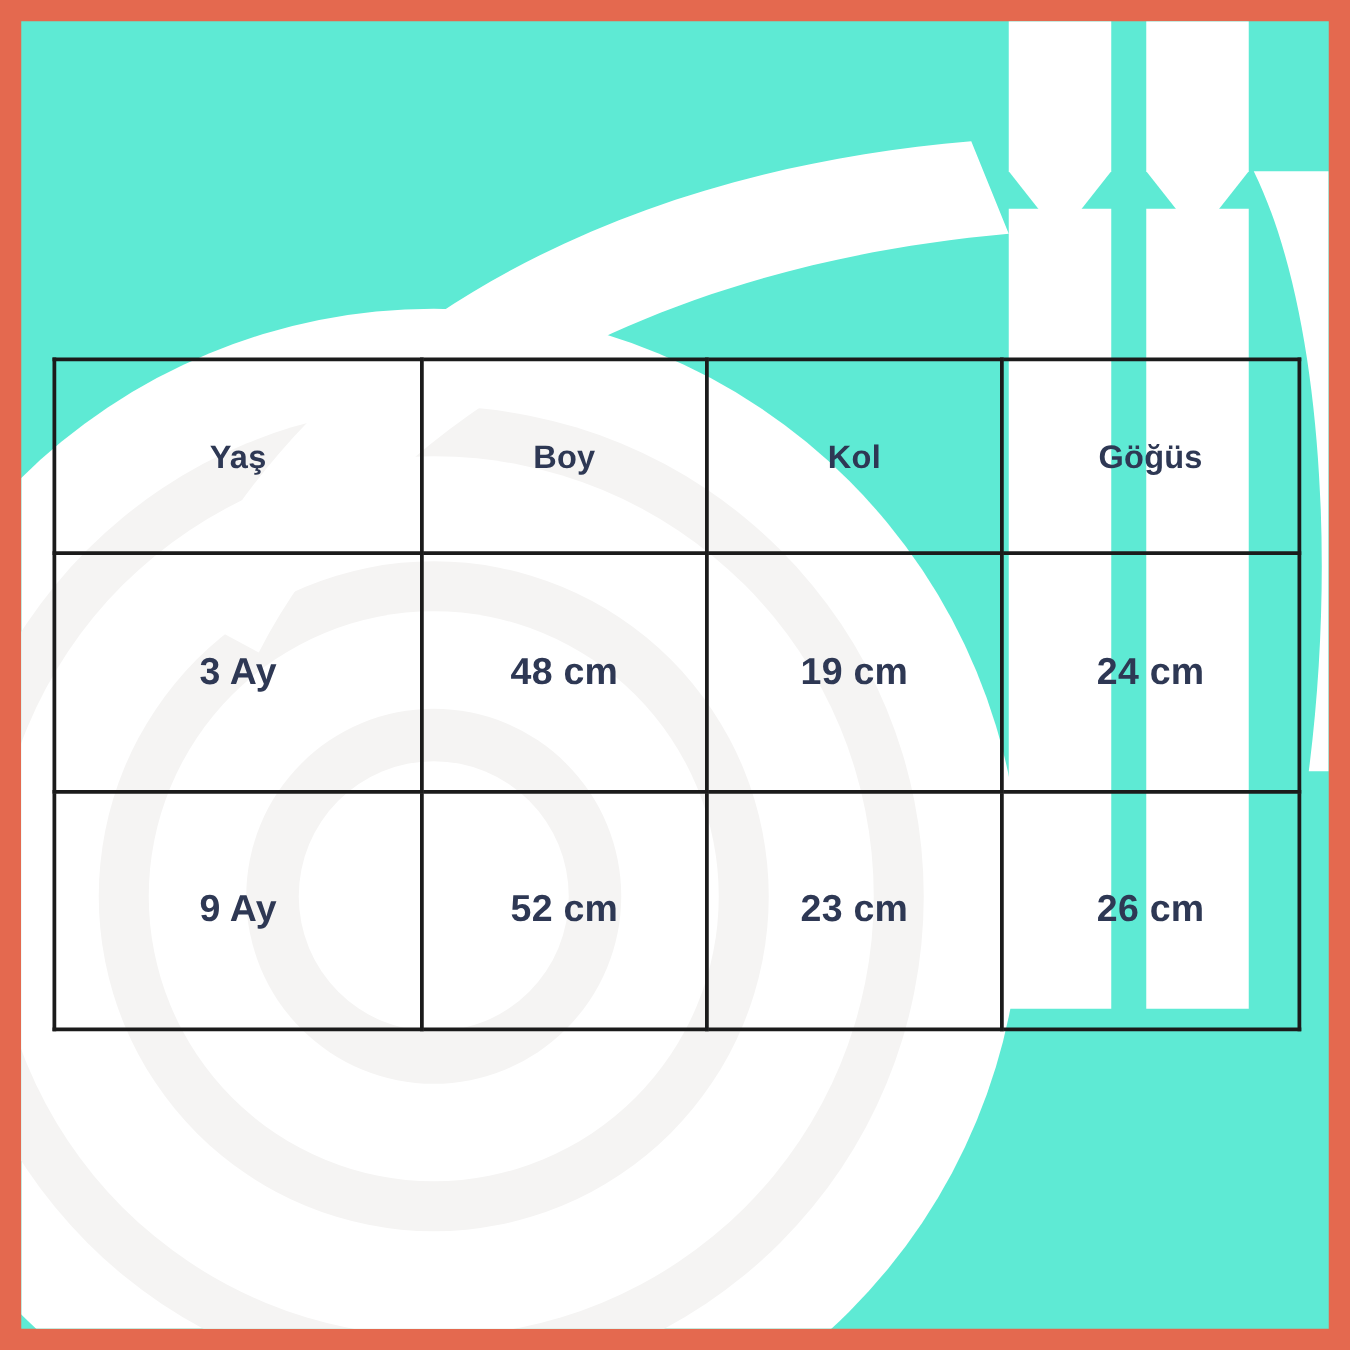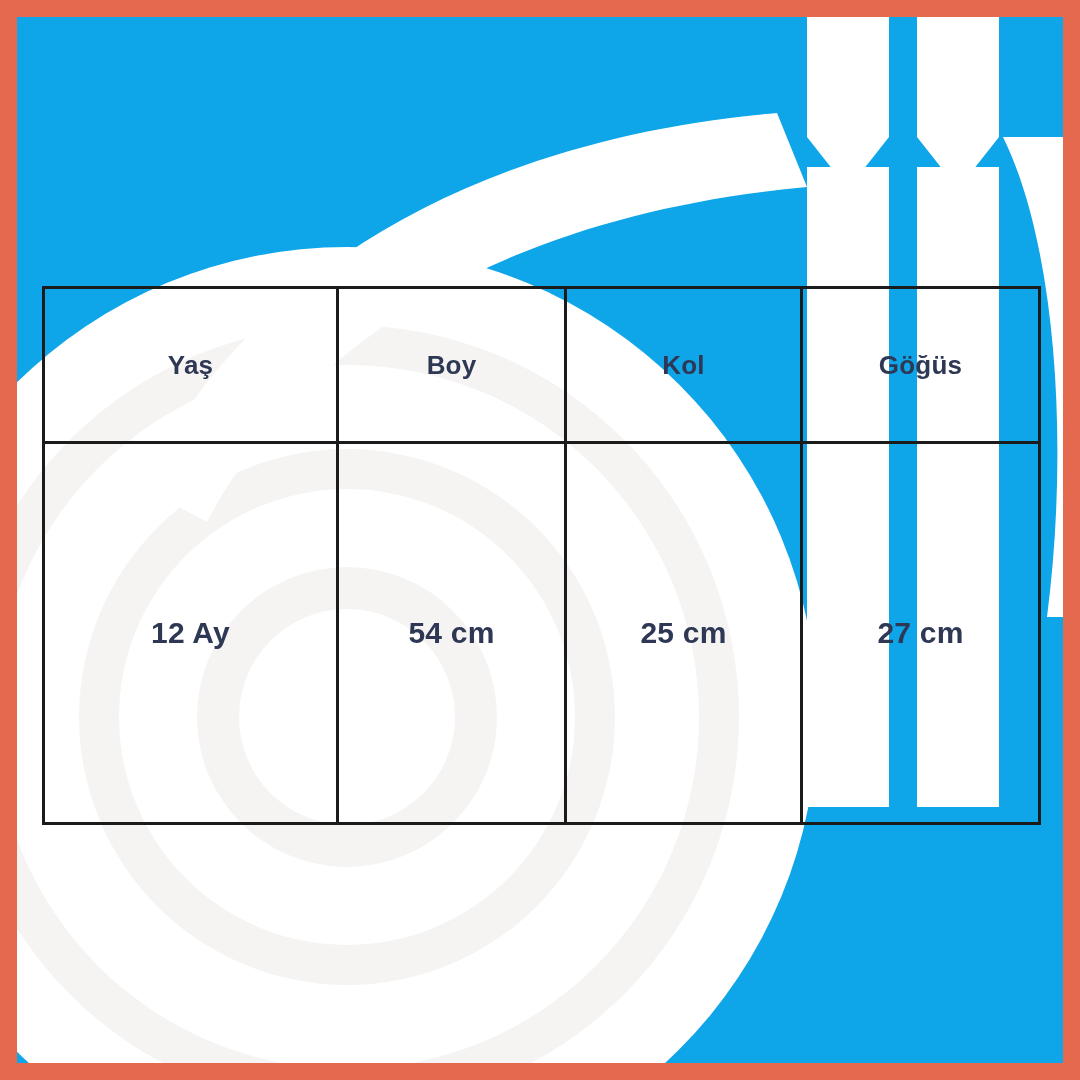--- a/index.html
+++ b/index.html
@@ -19,21 +19,21 @@
     box-sizing: border-box;
   }
 
   
   #page {
     position: absolute;
     left: 17px;
     top: 17px;
     right: 17px;
     bottom: 17px;
-    background: #0ea5e9;
+    background: #5eead4;
     overflow: hidden;
   }
 
   
   #watermark {
     position: absolute;
     inset: 0;
     pointer-events: none;
   }
   #watermark svg {
@@ -133,22 +133,28 @@
         <tr>
           <th>Yaş</th>
           <th>Boy</th>
           <th>Kol</th>
           <th>Göğüs</th>
         </tr>
       </thead>
 
       <tbody>
         <tr>
-          <td>12 Ay</td>
-          <td>54 cm</td>
-          <td>25 cm</td>
-          <td>27 cm</td>
+          <td>3 Ay</td>
+          <td>48 cm</td>
+          <td>19 cm</td>
+          <td>24 cm</td>
+        </tr>
+        <tr>
+          <td>9 Ay</td>
+          <td>52 cm</td>
+          <td>23 cm</td>
+          <td>26 cm</td>
         </tr>
       </tbody>
     </table>
 
   </div>
 </div>
 
 </body></html>

